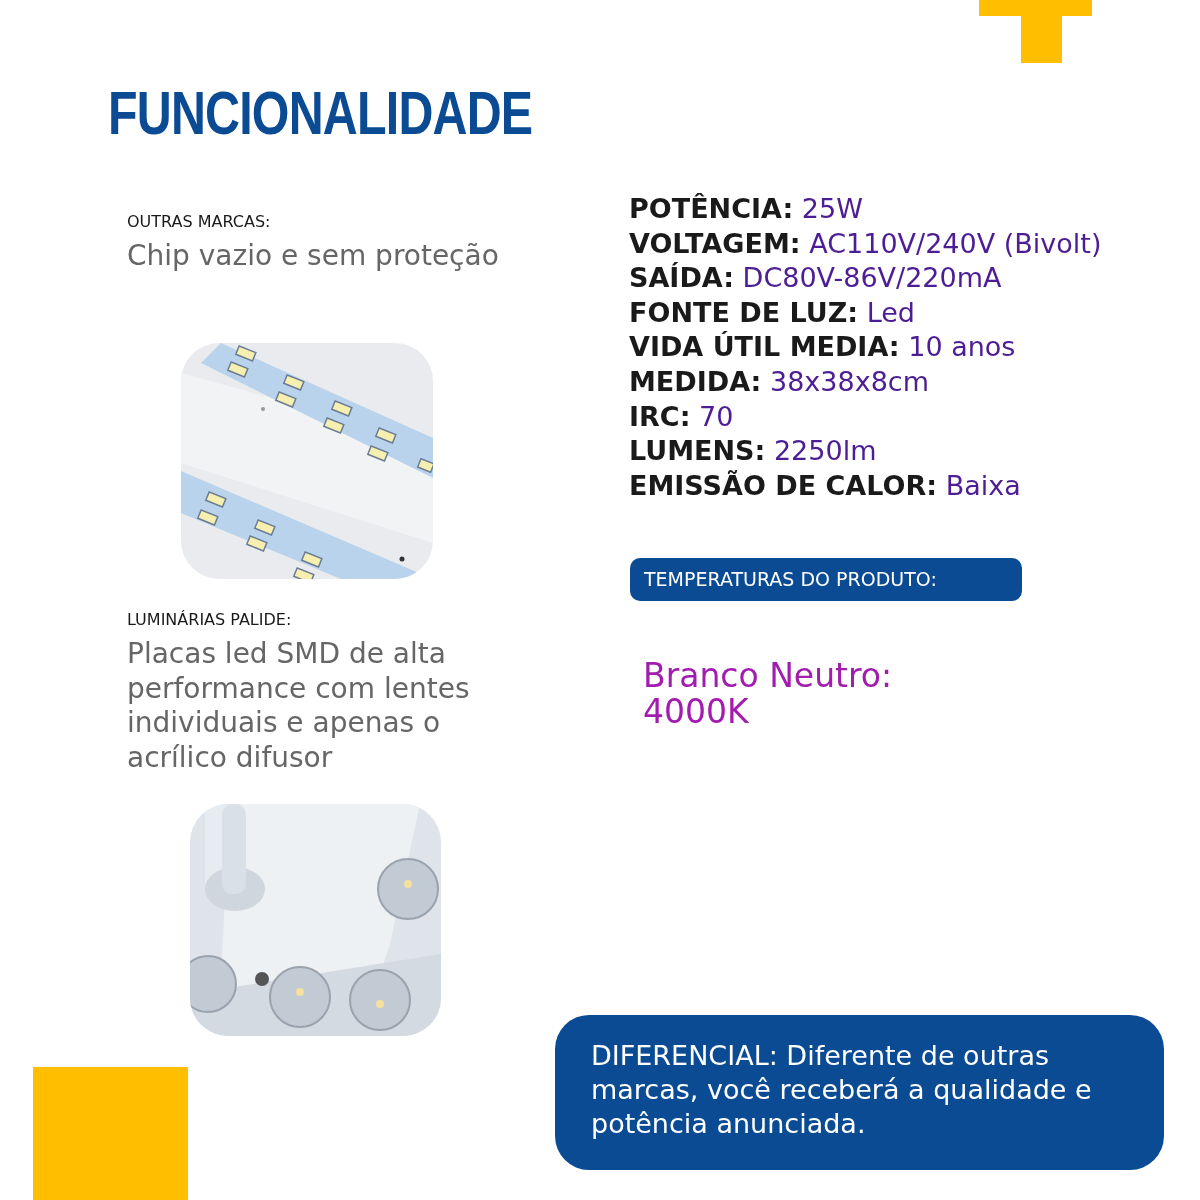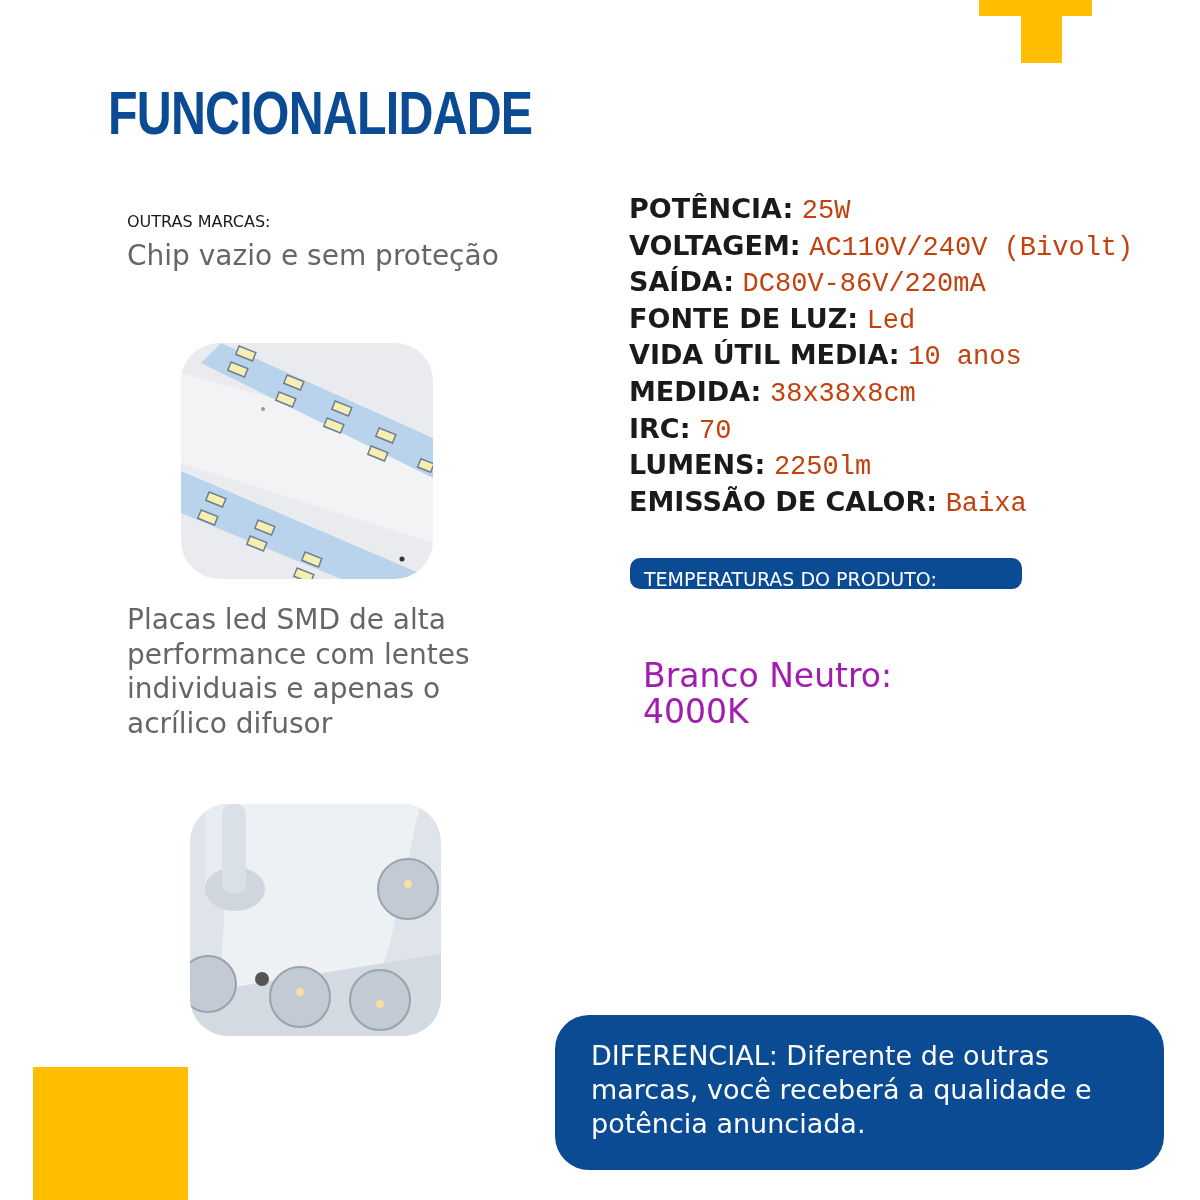--- a/index.html
+++ b/index.html
@@ -7,23 +7,23 @@
          font-family:"DejaVu Sans", "Liberation Sans", sans-serif; }
   .abs { position:absolute; }
   .yellow { background:#ffbe00; }
   .title { left:108px; top:78px; font-family:"Liberation Sans", sans-serif; font-weight:bold;
            font-size:62px; color:#0a4b94; letter-spacing:-1px; transform:scaleX(0.78); transform-origin:left top;
            line-height:70px; }
   .block-head { font-size:16px; color:#1a1a1a; font-weight:normal; line-height:34px; }
   .block-body { font-size:28px; color:#666666; line-height:34.5px; }
   .specs { left:629px; top:192px; font-size:27px; line-height:34.6px; color:#555; white-space:nowrap; }
   .specs .k { color:#1a1a1a; font-weight:bold; }
-  .specs .v { color:#c2410c;font-family:Liberation Mono, monospace; }
+  .specs .v { color:#4c1d95; }
   .photo { border-radius:38px; overflow:hidden; }
-  .badge { left:630px; top:558px; width:392px; height:31px; background:#0a4b94; border-radius:10px;
+  .badge { left:630px; top:558px; width:392px; height:43px; background:#0a4b94; border-radius:10px;
            color:#fff; font-size:19px; line-height:43px; padding-left:14px; box-sizing:border-box; white-space:nowrap; }
   .temp { left:643px; top:658px; font-size:33px; line-height:36px; color:#a21caf; }
   .diff { left:555px; top:1015px; width:609px; height:155px; background:#0a4b94; border-radius:34px;
           box-sizing:border-box; padding:24px 30px 0 36px; color:#fff; font-size:27px; line-height:34px; }
 </style>
 </head>
 <body>
 
 <div class="abs yellow" style="left:979px;top:0;width:113px;height:16px;"></div>
 <div class="abs yellow" style="left:1021px;top:0;width:41px;height:63px;"></div>
@@ -60,20 +60,21 @@
       <rect x="67" y="196" width="18" height="9" transform="rotate(22 76 200)"></rect>
       <rect x="122" y="212" width="18" height="9" transform="rotate(22 131 216)"></rect>
       <rect x="114" y="228" width="18" height="9" transform="rotate(22 123 232)"></rect>
     </g>
     <circle cx="82" cy="66" r="2" fill="#999"></circle>
     <circle cx="221" cy="216" r="2.5" fill="#333"></circle>
   </svg>
 </div>
 
 <div class="abs" style="left:127px;top:603px;">
+  <div class="block-head">LUMINÁRIAS PALIDE:</div>
   <div class="block-body">Placas led SMD de alta</div>
   <div class="block-body">performance com lentes</div>
   <div class="block-body">individuais e apenas o</div>
   <div class="block-body">acrílico difusor</div>
 </div>
 
 <div class="abs photo" style="left:190px;top:804px;width:251px;height:232px;">
   <svg width="251" height="232" viewBox="0 0 251 232">
     <rect width="251" height="232" fill="#dfe4ea"></rect>
     <polygon points="40,0 230,0 200,140 180,200 30,190" fill="#eef1f4"></polygon>

